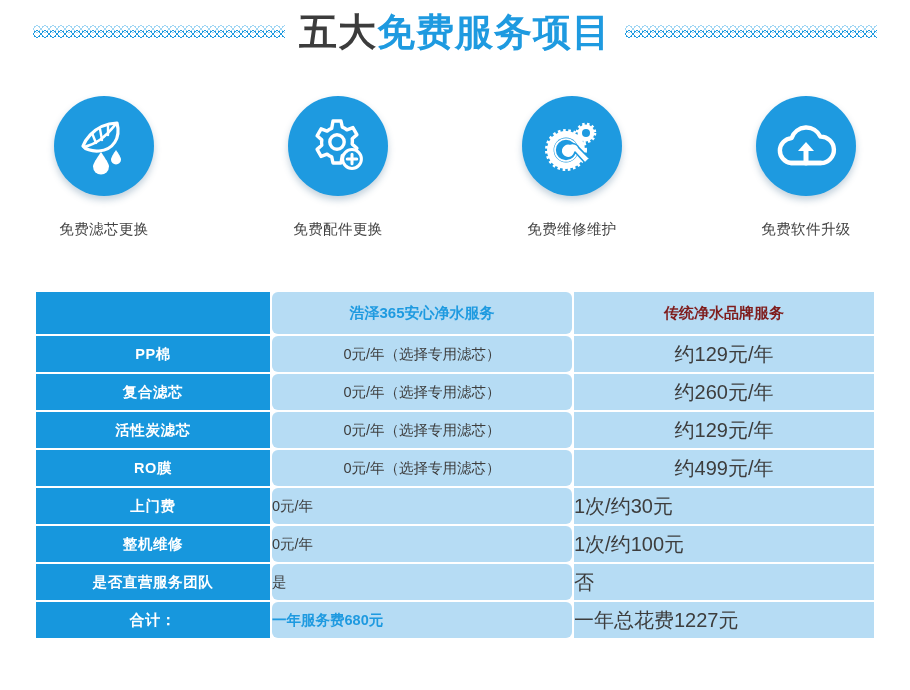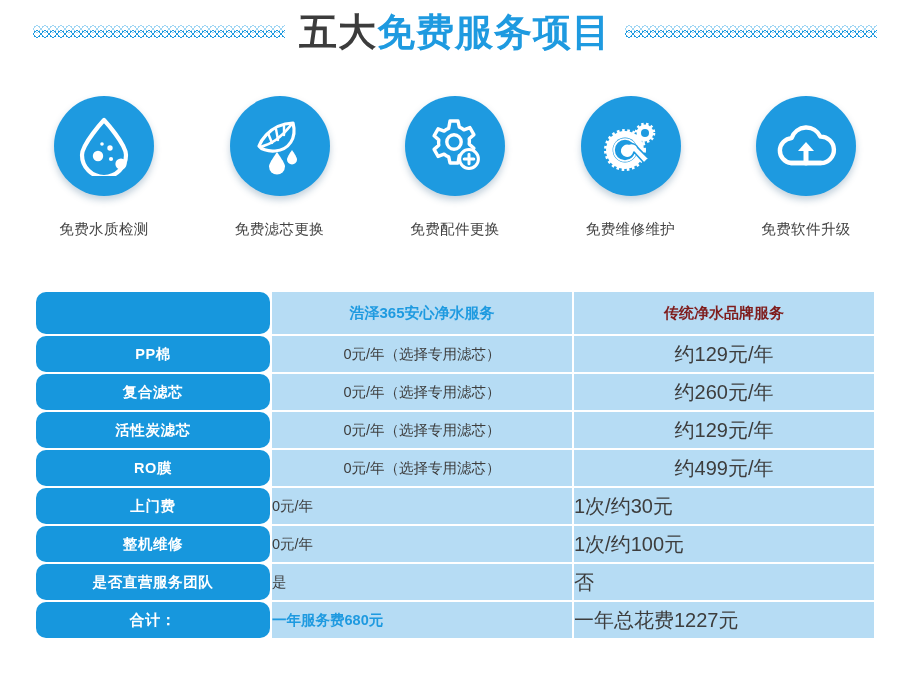--- a/index.html
+++ b/index.html
@@ -55,26 +55,27 @@
   
   .table{
     position:absolute;left:36px;top:290px;width:838px;
     border-collapse:separate;border-spacing:0 2px;
   }
   .table td{
     height:36px;padding:0;vertical-align:middle;border:0;
   }
   .c-label{
     width:234px;background:#1797dd;color:#ffffff;font-weight:bold;
-    font-size:14.5px;text-align:center;letter-spacing:0.6px;border-radius:10px;
+    font-size:14.5px;text-align:center;letter-spacing:0.6px;
   }
   .c-label.blank{background:#1797dd;}
   .c-mid{
     width:300px;background:#b6dcf4;color:#3d3d3d;font-size:14.5px;
     text-align:center;
+    border-radius:6px;
   }
   .c-right{
     width:300px;background:#b6dcf4;color:#3d3d3d;font-size:20px;
     text-align:center;
   }
   .gap{width:2px;background:#ffffff;padding:0;}
   .head-mid{color:#1e9ae0;font-weight:bold;font-size:15px;}
   .head-right{color:#7f1d1d;font-weight:bold;font-size:15px;}
   .row-head td{height:42px;}
   .align-left{text-align:left;padding-left:62px;}
@@ -87,33 +88,20 @@
 <div class="page">
 
   <div class="title-row">
     <div class="wave left"></div>
     <div class="title-text"><span class="t-dark">五大</span><span class="t-blue">免费服务项目</span></div>
     <div class="wave right"></div>
   </div>
 
   <div class="icons">
 
-    <div class="icon-cell">
-      <div class="circle">
-        <svg width="56" height="60" viewBox="0 0 56 60">
-          <path d="M28 4 C28 4 6 28 6 39 A22 22 0 0 0 50 39 C50 28 28 4 28 4 Z" fill="none" stroke="#ffffff" stroke-width="4.2" stroke-linejoin="round"></path>
-          <circle cx="22" cy="40" r="5.2" fill="#ffffff"></circle>
-          <circle cx="34" cy="32" r="2.7" fill="#ffffff"></circle>
-          <circle cx="35" cy="43" r="2.1" fill="#ffffff"></circle>
-          <circle cx="26" cy="28" r="1.8" fill="#ffffff"></circle>
-          <circle cx="45" cy="48" r="5.6" fill="#ffffff"></circle>
-        </svg>
-      </div>
-      <div class="icon-label">免费水质检测</div>
-    </div>
 
     <div class="icon-cell">
       <div class="circle">
         <svg width="58" height="60" viewBox="0 0 58 60">
           <path d="M8 30 C8 30 16 8 42 7 C46 22 38 34 24 35 C16 35.6 10 33 8 30 Z" fill="none" stroke="#ffffff" stroke-width="3.2" stroke-linejoin="round"></path>
           <path d="M9 31 C18 29 30 22 40 9" fill="none" stroke="#ffffff" stroke-width="2.6" stroke-linecap="round"></path>
           <path d="M21 27 L17 17 M27 24 L25 13 M33 19 L33 10" fill="none" stroke="#ffffff" stroke-width="2.4" stroke-linecap="round"></path>
           <path d="M26 36 C26 36 18 47 18 50.5 A8 8 0 0 0 34 50.5 C34 47 26 36 26 36 Z" fill="#ffffff"></path>
           <path d="M41 34 C41 34 36 41 36 43.4 A5 5 0 0 0 46 43.4 C46 41 41 34 41 34 Z" fill="#ffffff"></path>
         </svg>

